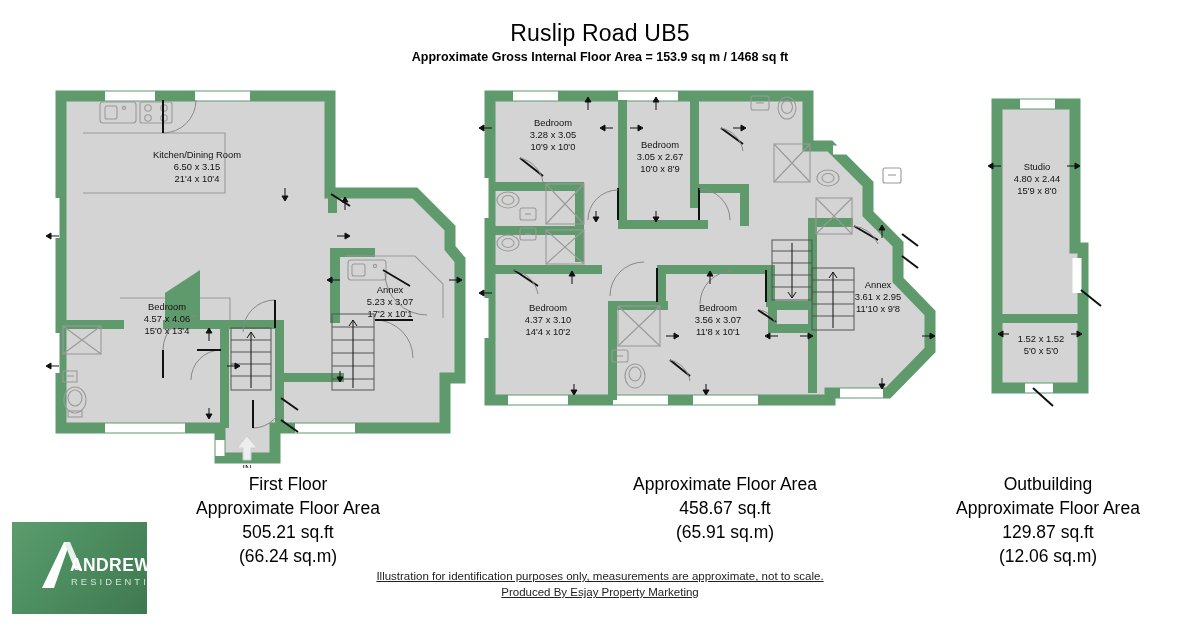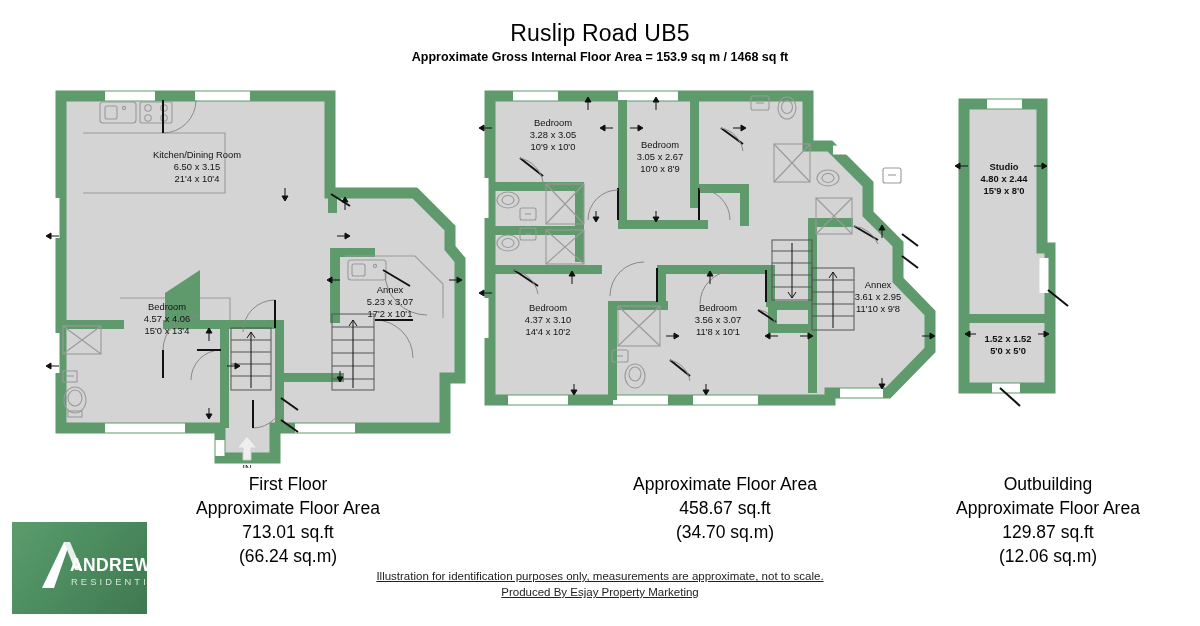--- a/index.html
+++ b/index.html
@@ -15,21 +15,21 @@
     font-size:23px;font-weight:400;letter-spacing:.2px;color:#000;
   }
   .subtitle{
     position:absolute;left:0;top:50px;width:1200px;text-align:center;
     font-size:12.5px;font-weight:bold;color:#000;
   }
 
   .plan{position:absolute;}
   #plan-ground{left:45px;top:88px;width:430px;height:380px;}
   #plan-first{left:478px;top:88px;width:490px;height:380px;}
-  #plan-out{left:932px;top:88px;width:150px;height:380px;font-weight:bold;}
+  #plan-out{left:965px;top:88px;width:150px;height:380px;}
 
   .caption{
     position:absolute;text-align:center;font-size:17.5px;line-height:24px;
     color:#000;width:340px;
   }
   #cap-ground{left:118px;top:472px;}
   #cap-first{left:555px;top:472px;}
   #cap-out{left:878px;top:472px;}
 
   .footer{
@@ -393,28 +393,28 @@
 
     <text class="rm" x="76" y="254">1.52 x 1.52</text>
     <text class="rm" x="76" y="266">5'0 x 5'0</text>
   </g>
 </svg>
 </div>
 
 <div class="caption" id="cap-ground">
   <div>First Floor</div>
   <div>Approximate Floor Area</div>
-  <div>713.01 sq.ft</div>
+  <div>505.21 sq.ft</div>
   <div>(66.24 sq.m)</div>
 </div>
 
 <div class="caption" id="cap-first">
   <div>Approximate Floor Area</div>
   <div>458.67 sq.ft</div>
-  <div>(34.70 sq.m)</div>
+  <div>(65.91 sq.m)</div>
 </div>
 
 <div class="caption" id="cap-out">
   <div>Outbuilding</div>
   <div>Approximate Floor Area</div>
   <div>129.87 sq.ft</div>
   <div>(12.06 sq.m)</div>
 </div>
 
 <div class="footer">

